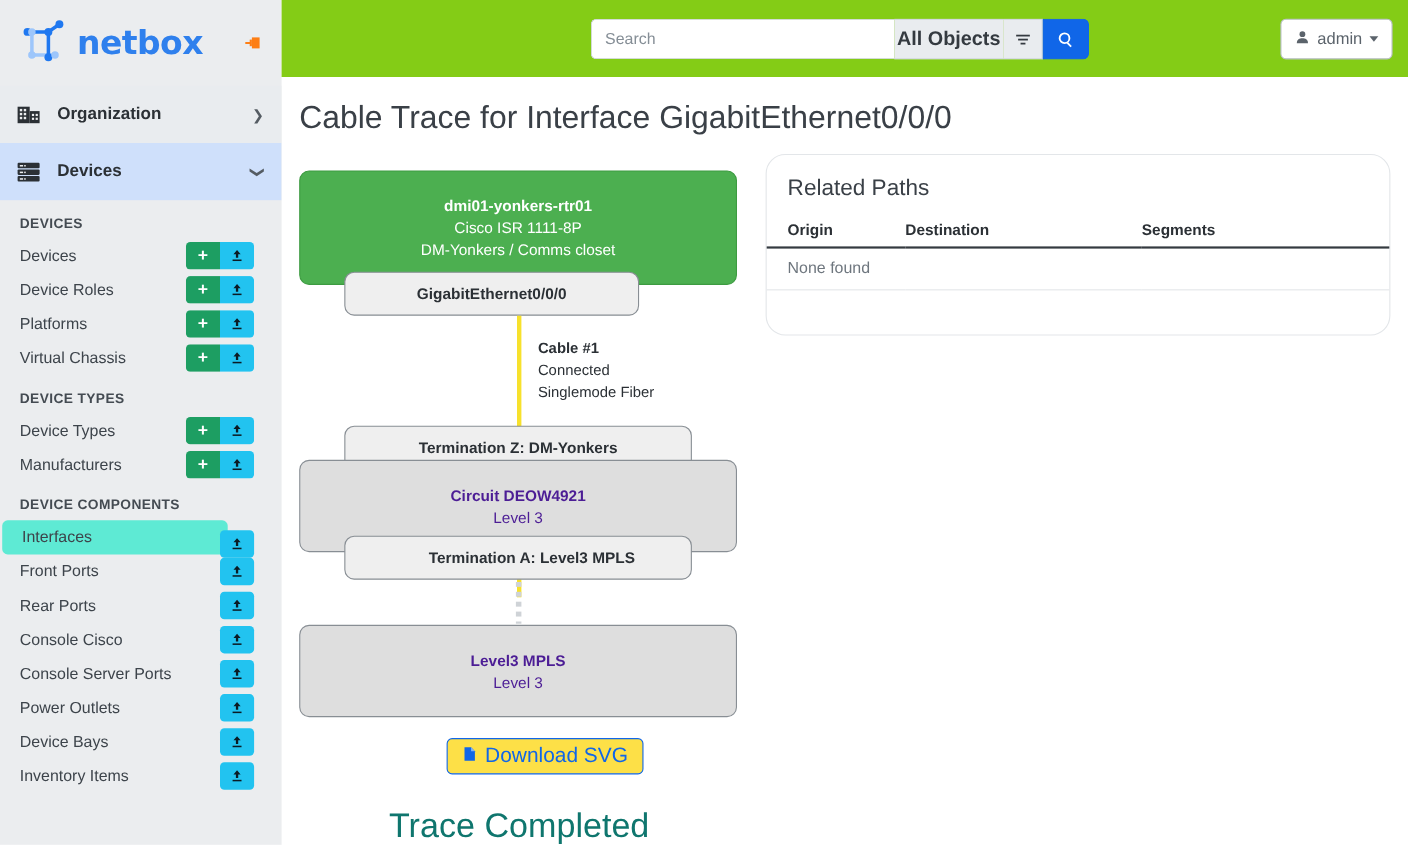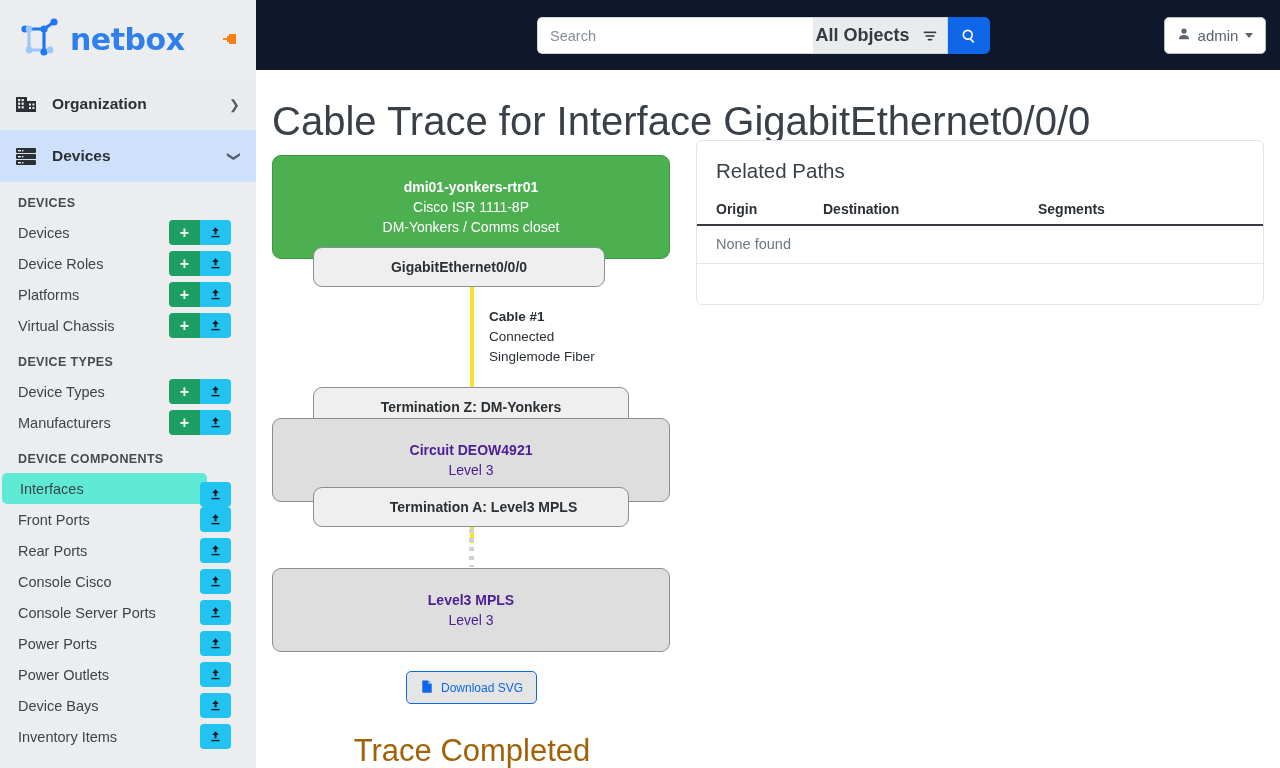--- a/index.html
+++ b/index.html
@@ -82,21 +82,21 @@
     width: 31px; height: 25px; border-radius: 4px;
     background: #22c3f0;
     display: flex; align-items: center; justify-content: center;
   }
   .btn-single svg { width: 13px; height: 13px; }
 
   
   #topbar {
     position: absolute; left: 256px; top: 0;
     width: 1024px; height: 70px;
-    background: #0f172a;
+    background: #84cc16;
   }
   .search-wrap {
     position: absolute; left: 281px; top: 17px;
     display: flex; height: 37px;
     border-radius: 5px; overflow: hidden;
   }
   .search-input {
     width: 276px; height: 37px;
     border: 1px solid #ced4da; border-right: none;
     border-radius: 5px 0 0 5px;
@@ -135,21 +135,21 @@
   .caret-dn {
     width: 0; height: 0;
     border-left: 4.5px solid transparent;
     border-right: 4.5px solid transparent;
     border-top: 5px solid #5b636b;
   }
 
   
   #page-title {
     position: absolute; left: 272px; top: 72px;
-    font-size: 40px; font-weight: 400; color: #3a4047;
+    font-size: 29px; font-weight: 400; color: #3a4047;
   }
 
   
   #trace {
     position: absolute; left: 272px; top: 155px;
     width: 400px; height: 520px;
   }
   .node {
     position: absolute;
     border-radius: 9px;
@@ -188,35 +188,35 @@
     background-image: linear-gradient(#cfd3d7 50%, rgba(0,0,0,0) 0%);
     background-size: 5px 9px;
     background-repeat: repeat-y;
   }
 
   .dl-btn {
     position: absolute;
     display: flex; align-items: center; justify-content: center; gap: 7px;
     height: 33px; padding: 0 13px;
     border: 1px solid #1066e8; border-radius: 5px;
-    color: #1066e8; background: #e5e5e5; font-size: 12px;
+    color: #1066e8; background: #fde047; font-size: 19px;
     cursor: pointer; white-space: nowrap;
   }
   #trace-status {
     position: absolute; left: 272px; top: 733px;
     width: 400px; text-align: center;
-    font-size: 31px; color: #a16207;
+    font-size: 31px; color: #0f766e;
   }
 
   
   #paths-card {
     position: absolute; left: 696px; top: 140px;
     width: 568px; height: 165px;
     background: #fff; border: 1px solid #e3e6e9;
-    border-radius: 6px;
+    border-radius: 18px;
   }
   #paths-card h2 {
     margin: 0; padding: 18px 19px 0 19px;
     font-size: 20.5px; font-weight: 400; color: #3a4047;
   }
   #paths-table { width: 100%; border-collapse: collapse; margin-top: 14px; }
   #paths-table th {
     text-align: left; font-size: 14px; font-weight: 700; color: #2b3035;
     padding: 4px 8px 7px 19px; border-bottom: 2px solid #343a40;
   }
@@ -423,29 +423,20 @@
   <div class="nav-item">
     <span class="ni-label">Console Server Ports</span>
     <span class="btn-single">
       <svg viewBox="0 0 16 16" aria-hidden="true">
           <path d="M8 1.5 L12 6.2 H9.3 V10.2 H6.7 V6.2 H4 Z" fill="#0b1b24"></path>
           <rect x="3" y="12.2" width="10" height="1.7" fill="#0b1b24"></rect>
         </svg>
     </span>
   </div>
   <div class="nav-item">
-    <span class="ni-label">Power Ports</span>
-    <span class="btn-single">
-      <svg viewBox="0 0 16 16" aria-hidden="true">
-          <path d="M8 1.5 L12 6.2 H9.3 V10.2 H6.7 V6.2 H4 Z" fill="#0b1b24"></path>
-          <rect x="3" y="12.2" width="10" height="1.7" fill="#0b1b24"></rect>
-        </svg>
-    </span>
-  </div>
-  <div class="nav-item">
     <span class="ni-label">Power Outlets</span>
     <span class="btn-single">
       <svg viewBox="0 0 16 16" aria-hidden="true">
           <path d="M8 1.5 L12 6.2 H9.3 V10.2 H6.7 V6.2 H4 Z" fill="#0b1b24"></path>
           <rect x="3" y="12.2" width="10" height="1.7" fill="#0b1b24"></rect>
         </svg>
     </span>
   </div>
   <div class="nav-item">
     <span class="ni-label">Device Bays</span>
@@ -501,21 +492,21 @@
 <h1 id="page-title">Cable Trace for Interface GigabitEthernet0/0/0</h1>
 
 <div id="trace">
 
   <div class="node device" style="left:0; top:0; width:398px; height:104px;">
     <div class="n-title">dmi01-yonkers-rtr01</div>
     <div class="n-sub">Cisco ISR 1111-8P</div>
     <div class="n-sub">DM-Yonkers / Comms closet</div>
   </div>
 
-  <div class="node term" style="left:41px; top:92px; width:292px; height:40px;">
+  <div class="node term" style="left:41px; top:92px; width:268px; height:40px;">
     <div class="n-title">GigabitEthernet0/0/0</div>
   </div>
 
   <div class="cable-line" style="left:198px; top:132px; height:256px;"></div>
   <div class="cable-info" style="left:217px; top:152px;">
     <div class="ci-t">Cable #1</div>
     <div>Connected</div>
     <div>Singlemode Fiber</div>
   </div>
 

